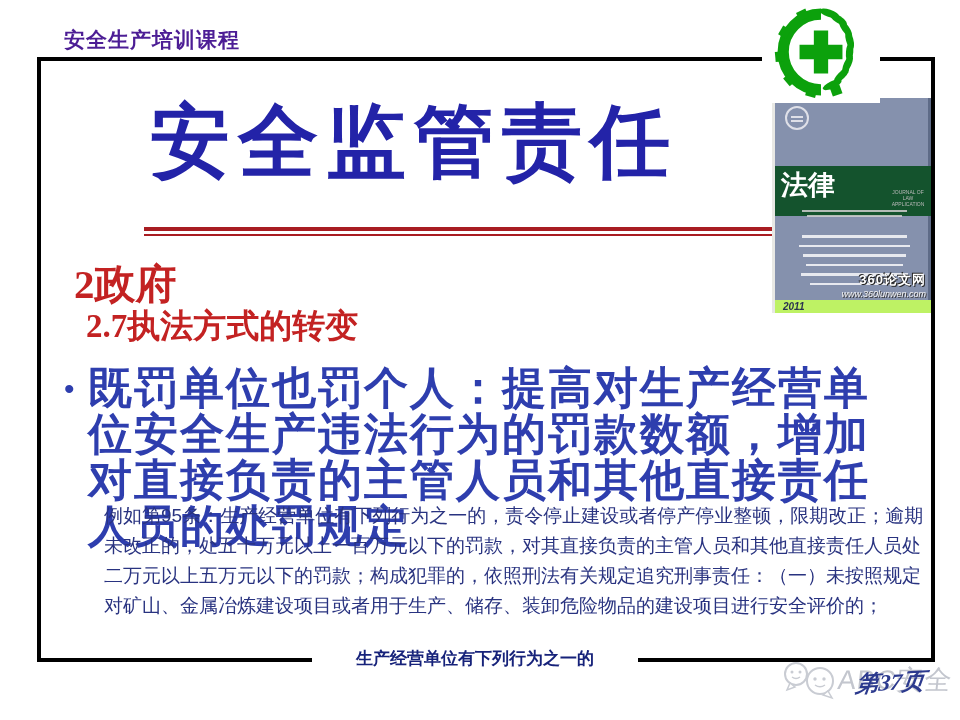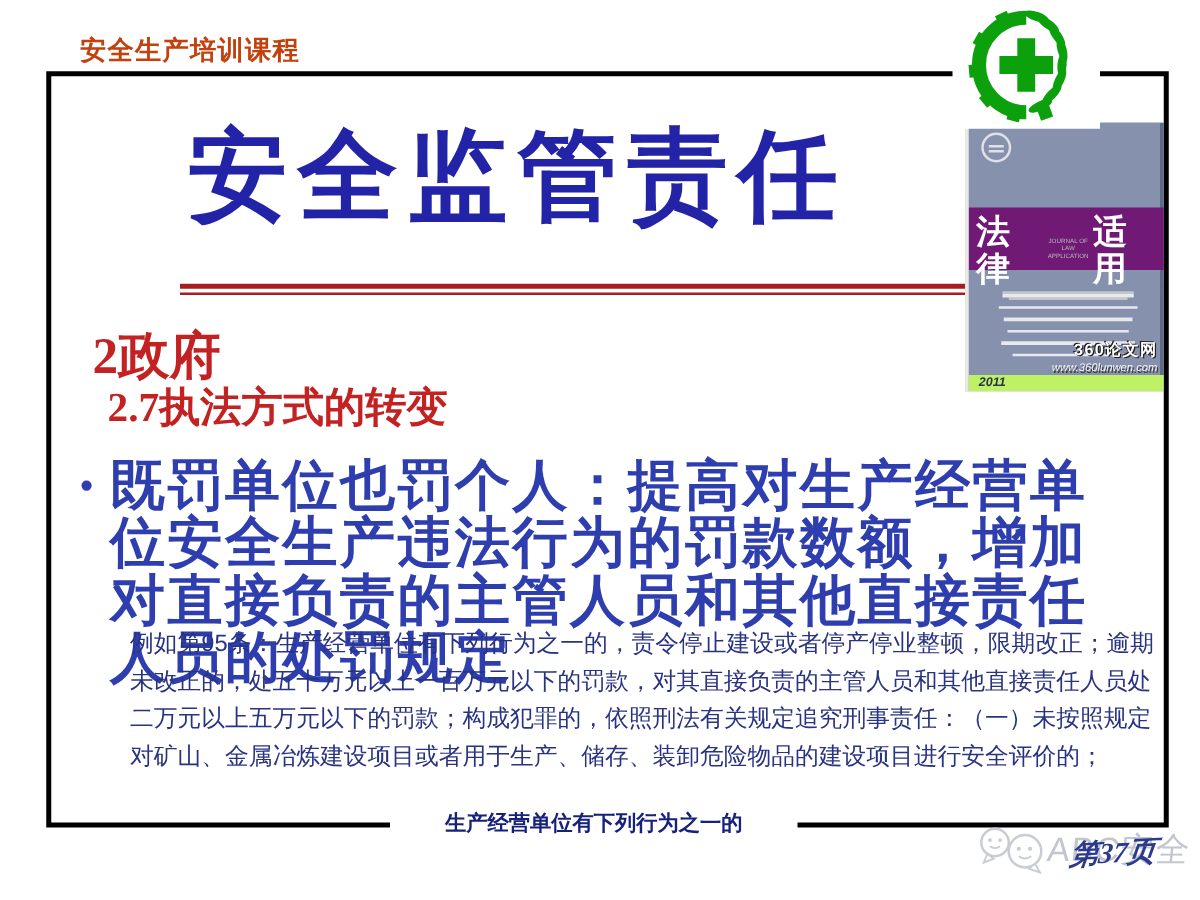--- a/index.html
+++ b/index.html
@@ -1,21 +1,21 @@
 <!DOCTYPE html>
 <html><head>
 <meta charset="utf-8">
 <style>
   * { margin:0; padding:0; box-sizing:border-box; }
   html,body { width:960px; height:720px; background:#fff; overflow:hidden; position:relative;
               font-family:"Liberation Sans","DejaVu Sans",sans-serif; }
   .abs { position:absolute; }
 
   .course-header { left:64px; top:26px; font-family:"Liberation Serif","DejaVu Serif",serif;
-                   font-weight:bold; font-size:21px; color:#c2410c; letter-spacing:1px; z-index:3; }
+                   font-weight:bold; font-size:21px; color:#4c1d95; letter-spacing:1px; z-index:3; }
 
   .slide-frame { left:37px; top:57px; width:898px; height:605px; border:4px solid #000;
                  background:#fff; z-index:1; }
 
   .slide-title { left:150px; top:96px; width:700px; text-align:left; z-index:2;
                  font-family:"Liberation Serif","DejaVu Serif",serif; font-weight:bold;
                  font-size:80px; line-height:1.15; color:#2323a8; letter-spacing:8px; }
 
   .title-rule { left:144px; top:227px; width:787px; height:9px; z-index:2;
                 border-top:4px solid #a81d22; border-bottom:2px solid #a81d22; }
@@ -41,21 +41,21 @@
   .logo-box { left:762px; top:5px; width:118px; height:98px; background:#fff; z-index:10;
               display:flex; align-items:center; justify-content:center; }
 
   
   .book { left:772px; top:98px; width:159px; height:215px; background:#8591ad; z-index:9;
           border-left:3px solid #e8e8e4; box-shadow:inset -3px 0 0 #5e6b87; overflow:hidden; }
   .book-emblem { left:10px; top:8px; width:24px; height:24px; border:2px solid #e9e9ef;
                  border-radius:50%; opacity:.9; }
   .book-emblem:after { content:""; position:absolute; left:4px; top:8px; width:12px; height:2px;
                        background:#e9e9ef; box-shadow:0 4px 0 #e9e9ef; }
-  .book-band { left:0; top:68px; width:159px; height:50px; background:#701a75; color:#fff;
+  .book-band { left:0; top:68px; width:159px; height:50px; background:#14532d; color:#fff;
                padding:4px 6px 2px 6px; }
   .book-band-row { display:flex; align-items:baseline; justify-content:space-between; }
   .book-title-cn { font-family:"Liberation Serif","DejaVu Serif",serif; font-weight:bold;
                    font-size:27px; line-height:30px; color:#fff; }
   .book-subtitle { font-size:5px; color:#b9b9b9; width:40px; text-align:center; line-height:6px; }
   .band-bar { height:2px; background:#cfcfcf; opacity:.85; margin:3px auto 0 auto; }
   .cover-lines { left:22px; top:130px; width:115px; }
   .cover-line { height:2.5px; background:rgba(255,255,255,.8); margin:7px auto; }
   .book-site { right:5px; bottom:14px; text-align:right; z-index:2;margin-left:15px; }
   .book-site-name { font-size:13px; font-weight:bold; color:#fff;
@@ -132,21 +132,20 @@
     </svg>
   </span>
 </div>
 
 <div class="abs book">
   <div class="abs book-emblem"></div>
   <div class="abs book-band">
     <div class="book-band-row">
       <span class="book-title-cn">法律</span>
       <span class="book-subtitle">JOURNAL OF LAW APPLICATION</span>
-      <span class="book-title-cn">适用</span>
     </div>
     <div class="band-bar" style="width:72%;"></div>
     <div class="band-bar" style="width:64%;"></div>
   </div>
   <div class="abs cover-lines">
     <div class="cover-line" style="width:92%;"></div>
     <div class="cover-line" style="width:96%;"></div>
     <div class="cover-line" style="width:90%;"></div>
     <div class="cover-line" style="width:84%;"></div>
     <div class="cover-line" style="width:93%;"></div>

